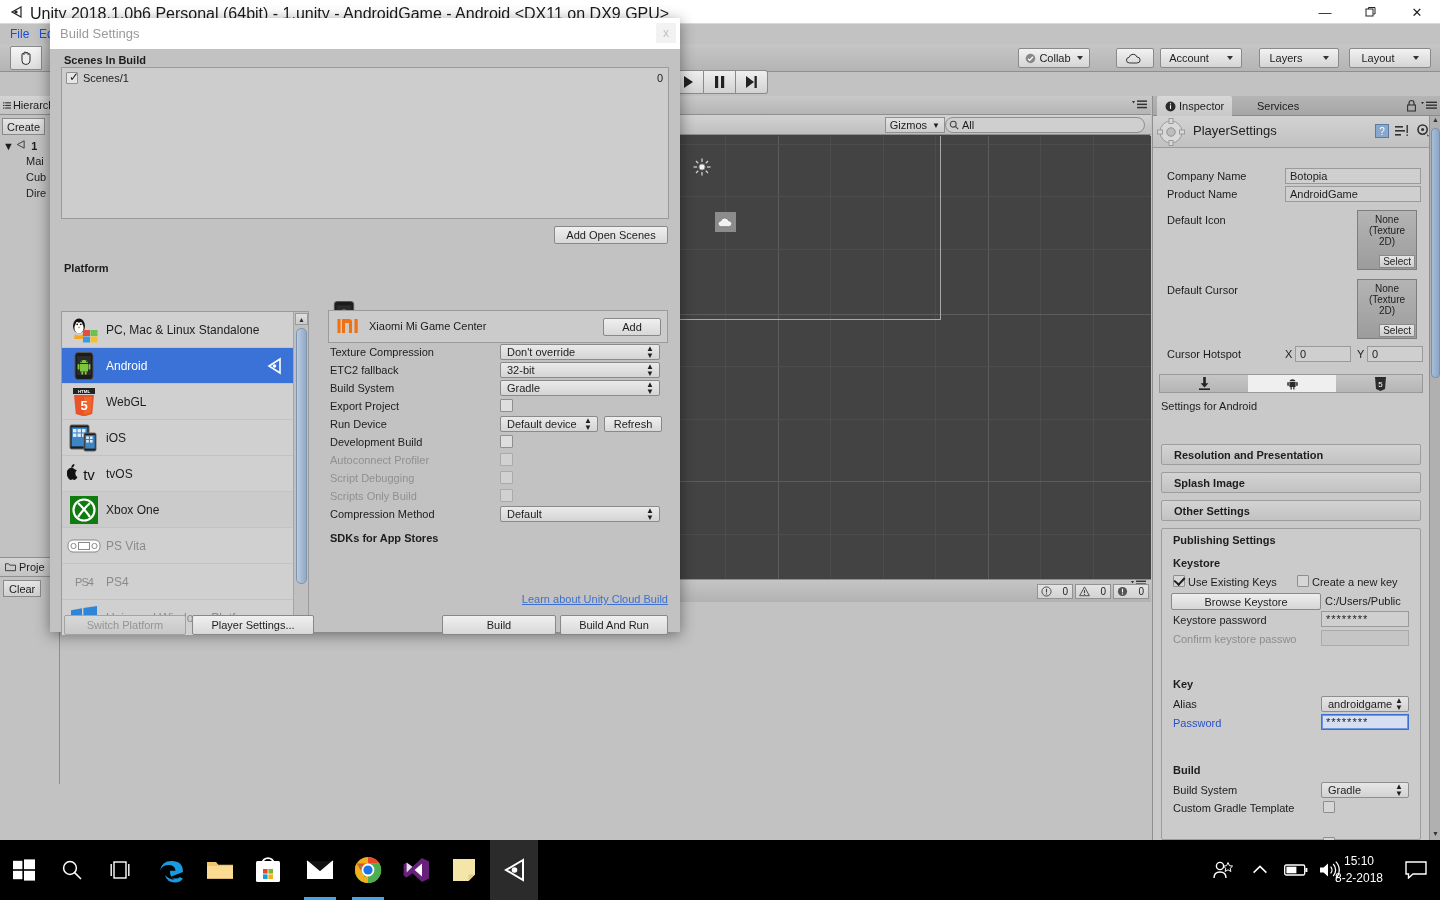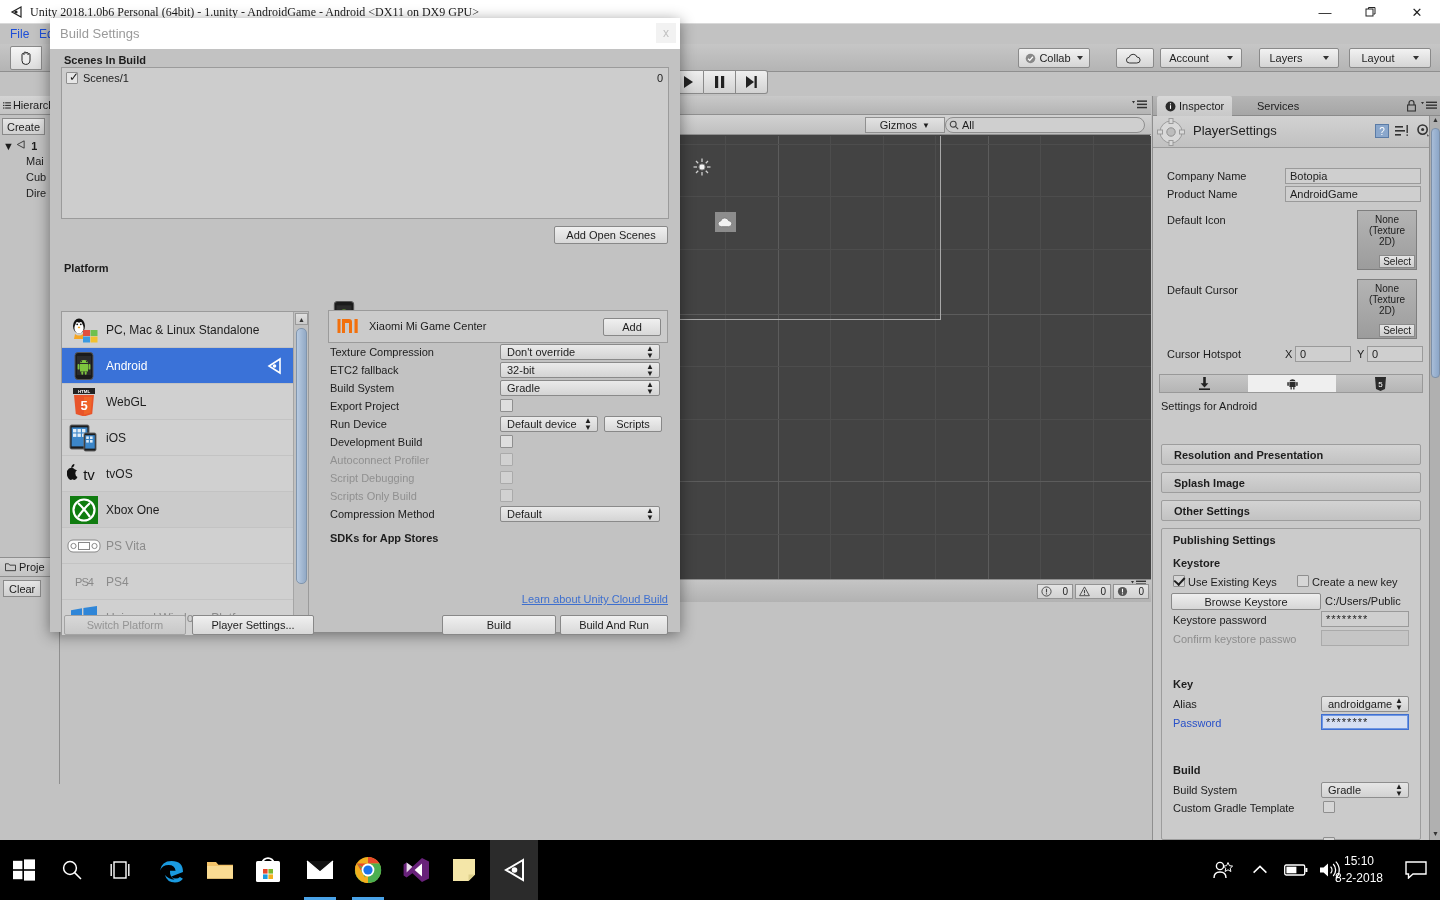--- a/index.html
+++ b/index.html
@@ -15,21 +15,21 @@
   
   .win-titlebar {
     position: absolute; left: 0; top: 0; width: 1440px; height: 24px;
     background: #ffffff; border-bottom: 1px solid #d9d9d9;
   }
   .win-title-icon {
     position: absolute; left: 8px; top: 4px; width: 16px; height: 16px;
   }
   .win-title-text {
     position: absolute; left: 30px; top: 5px;
-    font-size: 12px; color: #1a1a1a; white-space: nowrap; font-family: Liberation Serif, serif;
+    font-size: 16px; color: #1a1a1a; white-space: nowrap;
   }
   .win-btn {
     position: absolute; top: 0; width: 46px; height: 24px;
     display: flex; align-items: center; justify-content: center;
     color: #222; font-size: 13px; cursor: default;
   }
   .win-btn.min { right: 92px; }
   .win-btn.max { right: 46px; }
   .win-btn.close { right: 0px; }
 
@@ -114,21 +114,21 @@
   }
   .scene-tabbar {
     position:absolute; left:0; top:0; width:478px; height:19px;
     background: linear-gradient(#c9c9c9,#b4b4b4); border-bottom:1px solid #8f8f8f;
   }
   .scene-toolrow {
     position:absolute; left:0; top:19px; width:478px; height:20px;
     background: linear-gradient(#d2d2d2,#bfbfbf); border-bottom:1px solid #8f8f8f;
   }
   .gizmos-btn {
-    position:absolute; right:205px; top:21px; height:16px; padding:0 14px;
+    position:absolute; right:205px; top:21px; height:16px; padding:0 4px;
     background: linear-gradient(#e2e2e2,#cdcdcd); border:1px solid #909090;
     font-size:11px; display:flex; align-items:center; color:#1d1d1d;
   }
   .scene-search {
     position:absolute; right:5px; top:21px; width:200px; height:16px;
     background:#cfcfcf; border:1px solid #8e8e8e; border-radius:8px;
     font-size:11px; color:#1d1d1d; display:flex; align-items:center; padding-left:16px;
   }
   .scene-canvas {
     position:absolute; left:0; top:40px; width:478px; height:443px;
@@ -943,21 +943,21 @@
       </div>
 
       <div class="b-label" style="left:280px;top:351px">Export Project</div>
       <div class="b-cb" style="left:450px;top:350px"></div>
 
       <div class="b-label" style="left:280px;top:369px">Run Device</div>
       <div class="b-popup" style="left:450px;top:367px;width:98px">
         <span>Default device</span>
         <span class="arrows">▲<br>▼</span>
       </div>
-      <div class="b-btn" style="left:554px;top:367px;width:58px;height:16px">Scripts</div>
+      <div class="b-btn" style="left:554px;top:367px;width:58px;height:16px">Refresh</div>
 
       <div class="b-label" style="left:280px;top:387px">Development Build</div>
       <div class="b-cb" style="left:450px;top:386px"></div>
 
       <div class="b-label dim" style="left:280px;top:405px">Autoconnect Profiler</div>
       <div class="b-cb" style="left:450px;top:404px;background:#d1d1d1;border-color:#aaa"></div>
 
       <div class="b-label dim" style="left:280px;top:423px">Script Debugging</div>
       <div class="b-cb" style="left:450px;top:422px;background:#d1d1d1;border-color:#aaa"></div>
 

